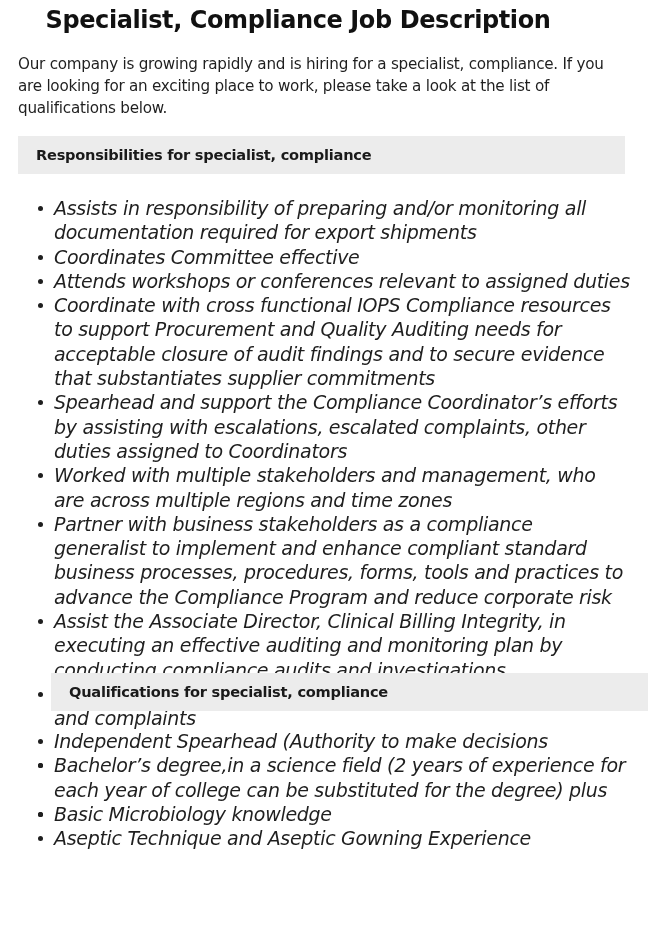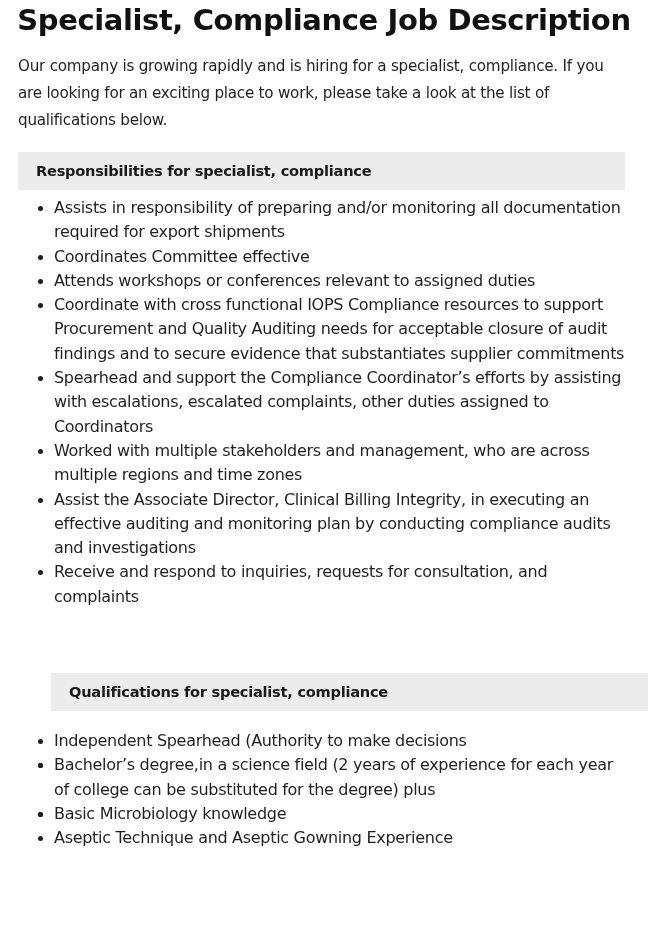--- a/index.html
+++ b/index.html
@@ -12,73 +12,74 @@
       height: 951px;
       overflow: hidden;
       font-family: "DejaVu Sans", sans-serif;
       color: #1f1f1f;
       position: relative;
     }
     .title {
       position: absolute;
       left: 0;
       top: 2px;
-      width: 648px;
+      width: 596px;
       text-align: center;
-      font-size: 29px;
+      font-size: 24px;
       font-weight: bold;
       color: #111111;
       letter-spacing: -0.4px;
       margin: 0;
       line-height: 36px;
       white-space: nowrap;
     }
     .intro {
       position: absolute;
       left: 18px;
       top: 53px;
       width: 610px;
       font-size: 15.2px;
-      line-height: 27px;
+      line-height: 22px;
       margin: 0;
       letter-spacing: -0.25px;
     }
     .section-header {
       position: absolute;
       left: 18px;
       width: 607px;
       height: 38px;
       background: #ececec;
       box-sizing: border-box;
       padding-left: 18px;
       font-size: 14.6px;
       font-weight: bold;
       line-height: 38px;
       color: #1a1a1a;
       letter-spacing: -0.25px;
       white-space: nowrap;
     }
-    #resp-header { top: 152px; }
+    #resp-header { top: 136px; }
     #qual-header { top: 673px; margin-left: 33px; }
     ul.items {
       position: absolute;
       left: 18px;
       width: 612px;
       margin: 0;
       padding: 0;
       list-style: none;
     }
     #resp-list { top: 196px; }
     #qual-list { top: 729px; }
     ul.items li {
       position: relative;
       padding-left: 36px;
-      font-size: 16px;
+      font-size: 19px;
       line-height: 24.3px;
       letter-spacing: -0.3px;
+      font-style: italic;
     }
     ul.items li .bullet {
       position: absolute;
       left: 20px;
       top: 10px;
       width: 5px;
       height: 5px;
       border-radius: 50%;
       background: #1f1f1f;
     }
@@ -92,20 +93,21 @@
 
 <div class="section-header" id="resp-header">Responsibilities for specialist, compliance</div>
 
 <ul class="items" id="resp-list">
   <li><span class="bullet"></span><span>Assists in responsibility of preparing and/or monitoring all documentation required for export shipments</span></li>
   <li><span class="bullet"></span><span>Coordinates Committee effective</span></li>
   <li><span class="bullet"></span><span>Attends workshops or conferences relevant to assigned duties</span></li>
   <li><span class="bullet"></span><span>Coordinate with cross functional IOPS Compliance resources to support Procurement and Quality Auditing needs for acceptable closure of audit findings and to secure evidence that substantiates supplier commitments</span></li>
   <li><span class="bullet"></span><span>Spearhead and support the Compliance Coordinator’s efforts by assisting with escalations, escalated complaints, other duties assigned to Coordinators</span></li>
   <li><span class="bullet"></span><span>Worked with multiple stakeholders and management, who are across multiple regions and time zones</span></li>
+  <li><span class="bullet"></span><span>Partner with business stakeholders as a compliance generalist to implement and enhance compliant standard business processes, procedures, forms, tools and practices to advance the Compliance Program and reduce corporate risk</span></li>
   <li><span class="bullet"></span><span>Assist the Associate Director, Clinical Billing Integrity, in executing an effective auditing and monitoring plan by conducting compliance audits and investigations</span></li>
   <li><span class="bullet"></span><span>Receive and respond to inquiries, requests for consultation, and complaints</span></li>
 </ul>
 
 <div class="section-header" id="qual-header">Qualifications for specialist, compliance</div>
 
 <ul class="items" id="qual-list">
   <li><span class="bullet"></span><span>Independent Spearhead (Authority to make decisions</span></li>
   <li><span class="bullet"></span></li>
   <li><span class="bullet"></span><span>Bachelor’s degree,in a science field (2 years of experience for each year of college can be substituted for the degree) plus</span></li>

